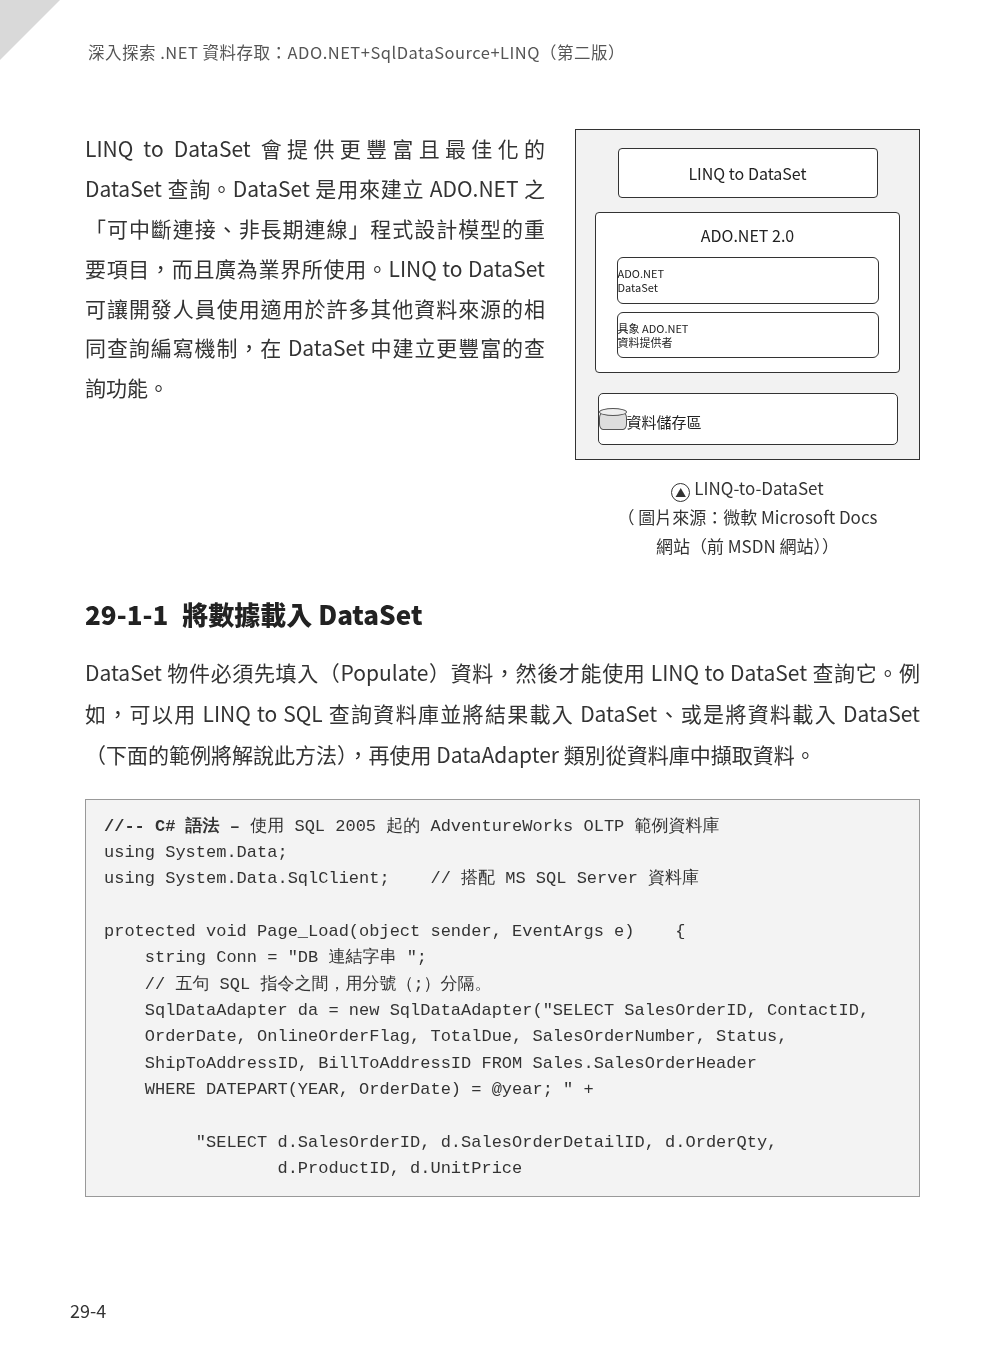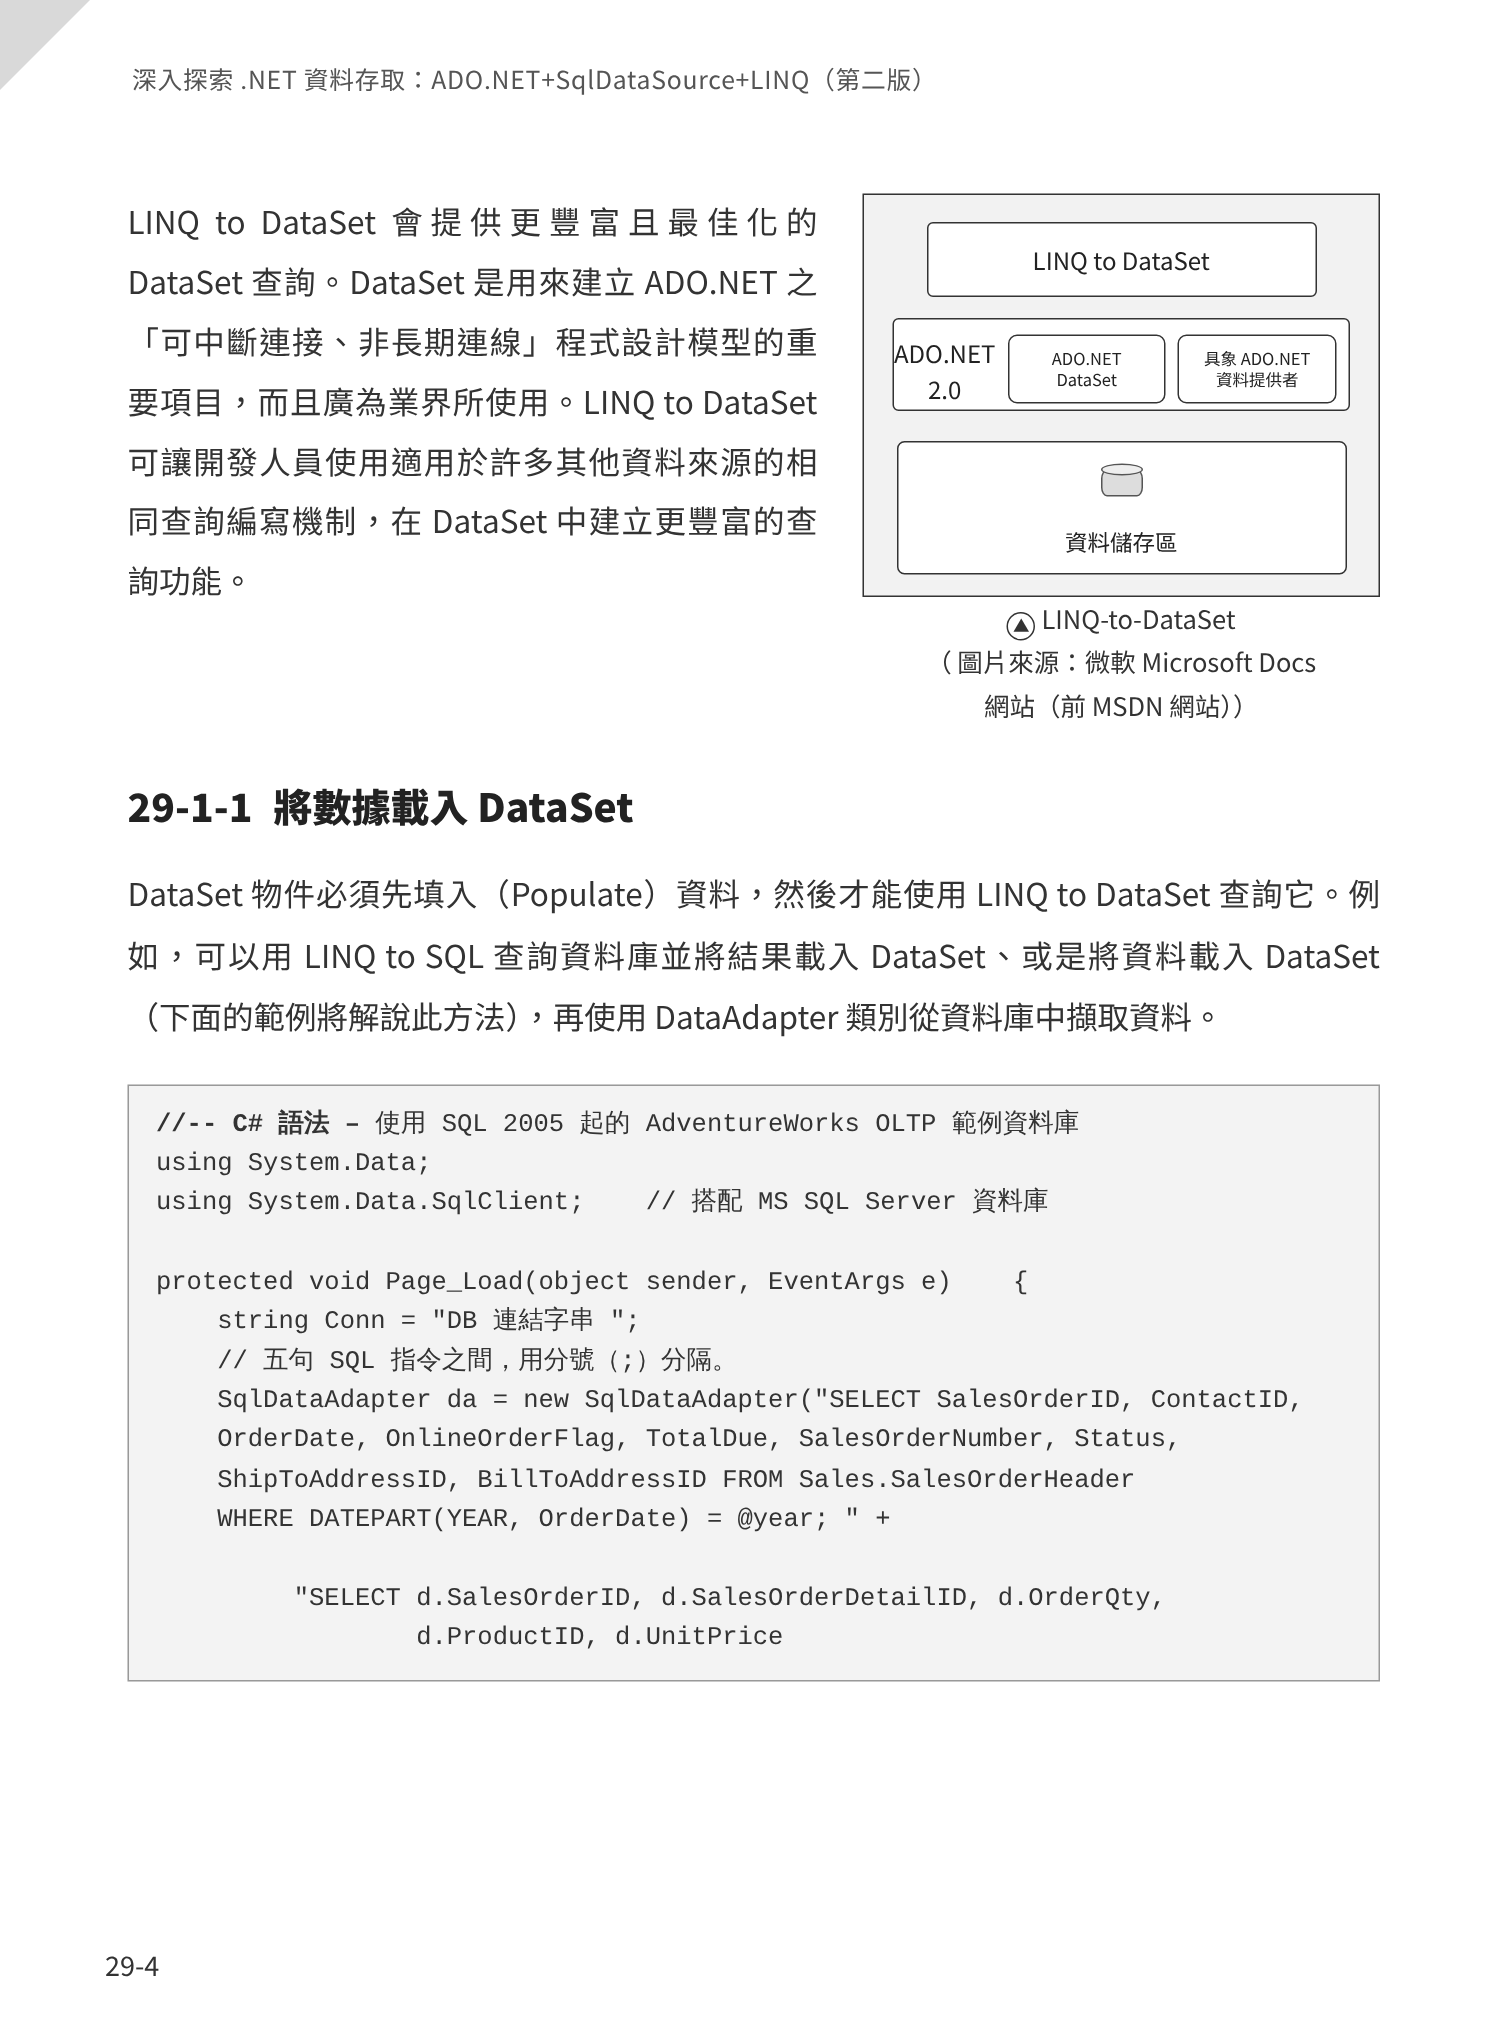--- a/index.html
+++ b/index.html
@@ -48,42 +48,42 @@
     border: 1px solid #333; background: #f2f2f2;
     padding: 18px 14px 14px 14px;
     display: flex; flex-direction: column; align-items: center; gap: 14px;
   }
   .dgm-box {
     border: 1px solid #333; background: #fff; border-radius: 4px;
     width: 260px; padding: 12px 0; text-align: center; font-size: 16px;
   }
   .dgm-sec {
     border: 1px solid #333; background: #fff; border-radius: 4px;
-    width: 305px; padding: 6px 0 0 0; text-align: center; font-size: 16px;
-    display: flex; flex-direction: row; align-items: center; gap: 8px;
+    width: 305px; padding: 6px 0 0 0; font-size: 16px;
+    display: flex; flex-direction: column; align-items: center; gap: 8px;
   }
   .dgm-sec-title { padding: 4px 0 2px 0; }
   .dgm-inner {
     border: 1px solid #333; border-radius: 6px; width: 262px;
     padding: 8px 0; font-size: 11px; line-height: 1.3;
     background: #fff;
   }
   .dgm-sec .pad-bottom { height: 6px; }
   .dgm-cyl {
     margin-top: 6px;
     width: 300px; border: 1px solid #333; border-radius: 5px; background: #fff;
     padding: 14px 0 10px 0;
-    display: flex; flex-direction: column; align-items: center; gap: 16px;
+    display: flex; flex-direction: row; align-items: center; gap: 0;
     font-size: 15px;
   }
   .cyl-icon { width: 28px; height: 26px; position: relative; }
   .cyl-icon .body { position:absolute; left:0; top:4px; width:28px; height:18px; background:#ddd; border:1px solid #555; border-radius: 4px/6px; }
   .cyl-icon .top { position:absolute; left:0; top:0; width:28px; height:8px; background:#eee; border:1px solid #555; border-radius: 50%; }
 
-  .caption { text-align: center; font-size: 17px; line-height: 1.7; color: #333; }
+  .caption { margin-top: 14px; text-align: center; font-size: 17px; line-height: 1.7; color: #333; }
   .cap-icon {
     display:inline-flex; align-items:center; justify-content:center;
     width: 19px; height:19px; border:1.5px solid #333; border-radius:50%;
     font-size: 11px; line-height: 1; vertical-align: -2px; margin-right: 4px;
   }
 
   
   .h2row { margin-top: 34px; margin-bottom: 20px; display: flex; align-items: baseline; gap: 14px; }
   .h2num { font-size: 26px; font-weight: 800; }
   .h2txt { font-size: 26px; font-weight: 800; }

